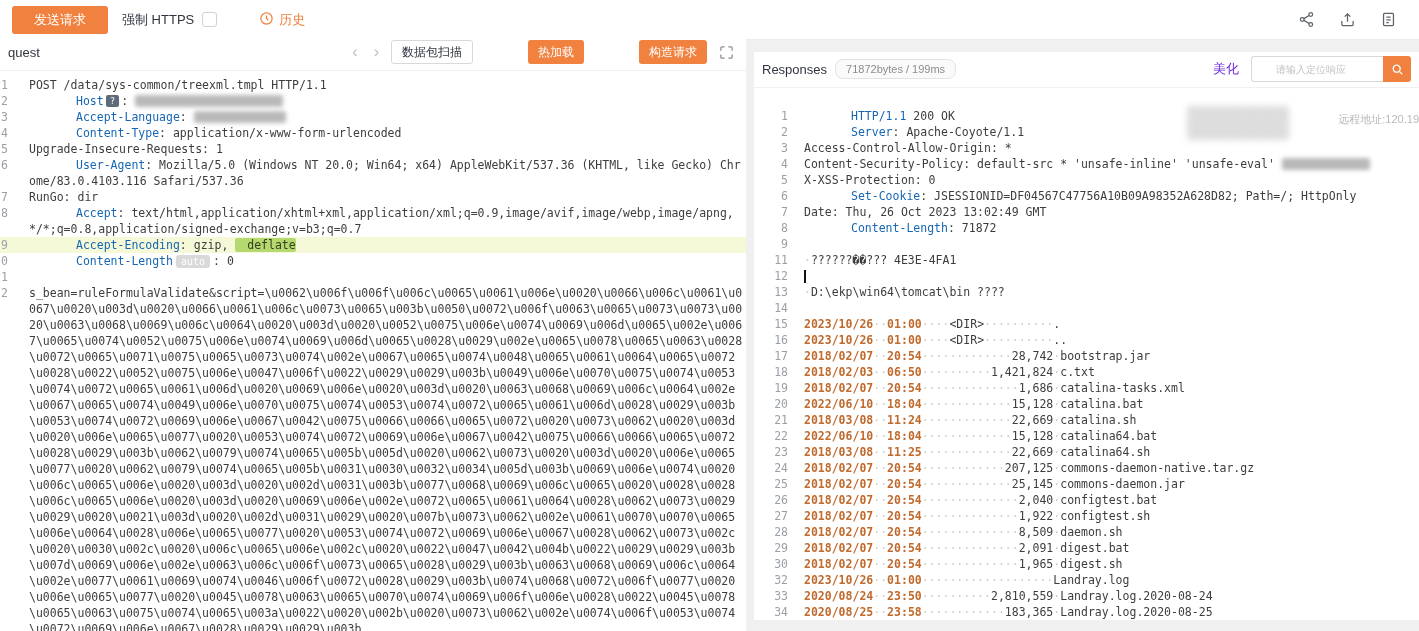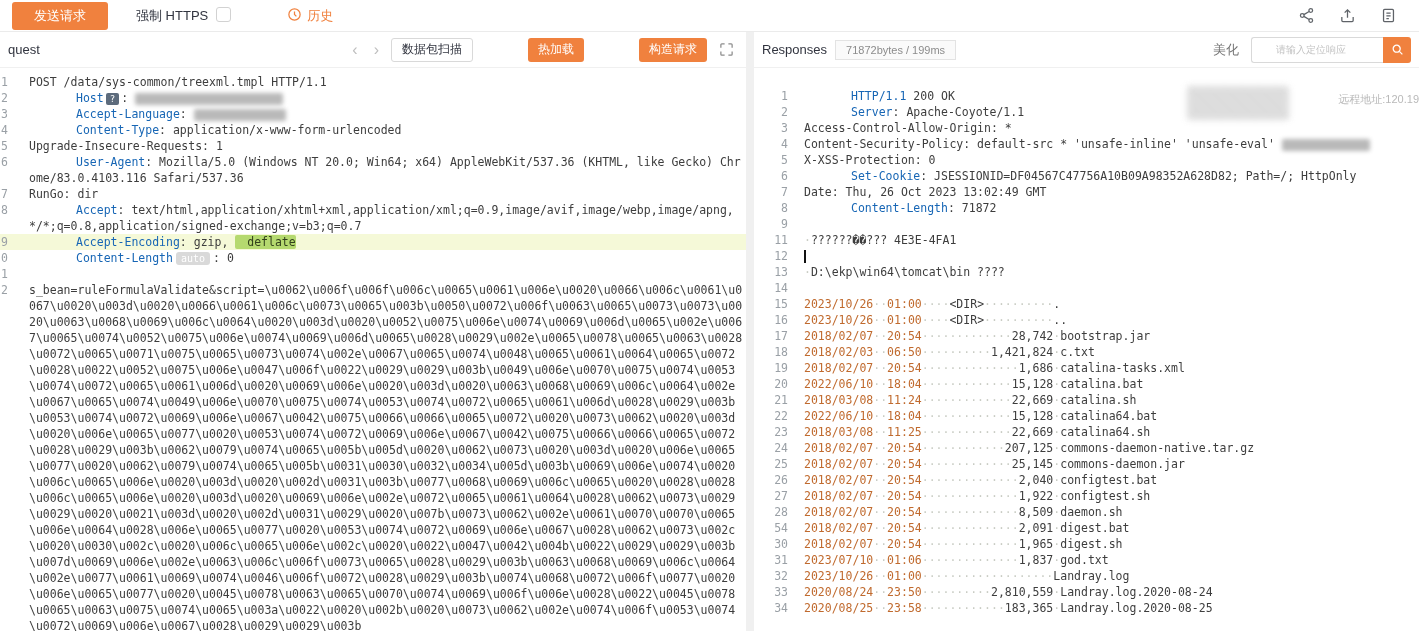--- a/index.html
+++ b/index.html
@@ -1,50 +1,50 @@
 <!DOCTYPE html>
 <html><head>
 <meta charset="utf-8">
 <style>
   * { margin:0; padding:0; box-sizing:border-box; }
   html,body { width:1419px; height:631px; overflow:hidden; background:#fff;
     font-family:"Liberation Sans", sans-serif; }
   .app { width:1419px; height:631px; display:flex; flex-direction:column; background:#f0f0f0; }
 
   
-  .toolbar { height:32px; background:#fff; border-bottom:1px solid #ebebeb;
-    display:flex; align-items:center; padding:0 12px; gap:28px; flex:0 0 auto; }
+  .toolbar { height:40px; background:#fff; border-bottom:1px solid #ebebeb;
+    display:flex; align-items:center; padding:0 12px; gap:14px; flex:0 0 auto; }
   .btn-primary { background:#f0813e; color:#fff; border:none; border-radius:3px;
     height:28px; padding:0 22px; font-size:13px; cursor:pointer; font-family:inherit; }
-  .force-https { display:flex; gap:8px; font-size:13px; color:#31343f; }
+  .force-https { display:flex; align-items:center; gap:8px; font-size:13px; color:#31343f; }
   .checkbox { width:15px; height:15px; border:1px solid #d2d2d2; border-radius:3px; background:#fff; display:inline-block; }
   .history { display:flex; align-items:flex-start; gap:5px; color:#f0813e; font-size:13px; margin-left:28px; cursor:pointer; }
   .toolbar-right { margin-left:auto; display:flex; align-items:center; gap:24px; color:#5f6368; padding-right:10px; }
   .toolbar-right svg { display:block; }
 
   
-  .panes { flex:1; display:flex; gap:8px; min-height:0; }
+  .panes { flex:1; display:flex; gap:8px; min-height:0;align-items:center; }
   .pane { background:#fff; display:flex; flex-direction:column; min-width:0; }
   .pane.left { width:746px; flex:0 0 auto; }
   .pane.right { flex:1; position:relative; }
 
   .pane-header { height:36px; display:flex; align-items:center; padding:0 8px;
     border-bottom:1px solid #f0f0f0; gap:8px; flex:0 0 auto; }
   .tab-label { font-size:13px; color:#31343f; }
   .hdr-spacer { flex:1; }
   .nav-arrow { color:#bfbfbf; font-size:16px; line-height:1; padding:0 4px; cursor:pointer; user-select:none; }
   .btn-ghost { background:#fff; border:1px solid #d9d9d9; color:#31343f; border-radius:3px;
     height:24px; padding:0 10px; font-size:12px; cursor:pointer; font-family:inherit; }
   .btn-small-orange { background:#f0813e; color:#fff; border:none; border-radius:3px;
     height:24px; padding:0 10px; font-size:12px; cursor:pointer; font-family:inherit;margin-left:47px; }
   .expand-ic { color:#8c8c8c; margin:0 4px; cursor:pointer; }
 
   .stats-badge { border:1px solid #e3e3e3; background:#fafafa; color:#8c8c8c; font-size:11px;
-    border-radius:0; padding:3px 10px; }
-  .beautify { font-size:13px; color:#737373; cursor:pointer; margin-right:4px; }
+    border-radius:8px; padding:3px 10px; }
+  .beautify { font-size:13px; color:#6d28d9; cursor:pointer; margin-right:4px; }
   .searchbox { display:flex; align-items:center; }
   .searchbox input { height:26px; width:132px; border:1px solid #d9d9d9; border-right:none;
     border-radius:3px 0 0 3px; font-size:10px; padding:0 24px; color:#333; outline:none; font-family:inherit; }
   .searchbox input::placeholder { color:#c3c3c3; }
   .search-btn { height:26px; width:28px; background:#f0813e; border:none; border-radius:0 3px 3px 0;
     color:#fff; cursor:pointer; display:flex; align-items:center; justify-content:center; }
   .remote-addr { position:absolute; top:60px; right:0; font-size:11px; color:#b9b9b9; white-space:nowrap; }
 
   
   .editor { flex:1; overflow:hidden; font-family:"DejaVu Sans Mono", monospace;
@@ -52,21 +52,21 @@
   #req-editor { padding-top:6px; }
   #res-editor { padding-top:20px; }
   .ed-row { display:flex; align-items:flex-start; }
   .gut { flex:0 0 auto; text-align:right; color:#9aa0a6; user-select:none; }
   #req-editor .gut { width:8px; margin-right:21px; }
   #res-editor .gut { width:34px; margin-right:16px; }
   .code { flex:1; white-space:pre-wrap; word-break:break-all; min-height:16px; }
   .ed-row.hl { background:#f5f9d8; }
   .sg-k { color:#1766b5;margin-left:47px; }
   .sg-t { color:#3d3d3d; }
-  .sg-n { color:#c06a2e; }
+  .sg-n { color:#c06a2e;font-weight:bold; }
   .sg-d { color:#c9ccc4; }
   .sg-mark { background:#b5d96f; color:#33411c; border-radius:2px;padding-left:12px; }
   .sg-badge { display:inline-block; background:#d9d9d9; color:#fff; border-radius:3px;
     font-size:10px; line-height:13px; padding:0 5px; margin:0 3px; vertical-align:middle; }
   .sg-qbadge { display:inline-block; background:#5d6b7c; color:#fff; border-radius:2px;
     font-size:9px; line-height:12px; padding:0 4px; margin:0 2px; vertical-align:middle; }
   .sg-red { display:inline-block; height:12px; background:#b9b9b9; filter:blur(2px);
     border-radius:2px; vertical-align:middle; }
   .caret { display:inline-block; width:2px; height:13px; background:#111; vertical-align:middle; }
   .watermark-blur { position:absolute; top:18px; right:130px; width:102px; height:34px;
@@ -297,32 +297,28 @@
           </div>
           <div class="ed-row">
             <span class="gut">27</span>
             <span class="code"><span class="sg-n">2018/02/07</span><span class="sg-d">··</span><span class="sg-n">20:54</span><span class="sg-d">··············</span><span class="sg-t">1,922</span><span class="sg-d">·</span><span class="sg-t">configtest.sh</span></span>
           </div>
           <div class="ed-row">
             <span class="gut">28</span>
             <span class="code"><span class="sg-n">2018/02/07</span><span class="sg-d">··</span><span class="sg-n">20:54</span><span class="sg-d">··············</span><span class="sg-t">8,509</span><span class="sg-d">·</span><span class="sg-t">daemon.sh</span></span>
           </div>
           <div class="ed-row">
-            <span class="gut">54</span>
+            <span class="gut">29</span>
             <span class="code"><span class="sg-n">2018/02/07</span><span class="sg-d">··</span><span class="sg-n">20:54</span><span class="sg-d">··············</span><span class="sg-t">2,091</span><span class="sg-d">·</span><span class="sg-t">digest.bat</span></span>
           </div>
           <div class="ed-row">
             <span class="gut">30</span>
             <span class="code"><span class="sg-n">2018/02/07</span><span class="sg-d">··</span><span class="sg-n">20:54</span><span class="sg-d">··············</span><span class="sg-t">1,965</span><span class="sg-d">·</span><span class="sg-t">digest.sh</span></span>
           </div>
           <div class="ed-row">
-            <span class="gut">31</span>
-            <span class="code"><span class="sg-n">2023/07/10</span><span class="sg-d">··</span><span class="sg-n">01:06</span><span class="sg-d">··············</span><span class="sg-t">1,837</span><span class="sg-d">·</span><span class="sg-t">god.txt</span></span>
-          </div>
-          <div class="ed-row">
             <span class="gut">32</span>
             <span class="code"><span class="sg-n">2023/10/26</span><span class="sg-d">··</span><span class="sg-n">01:00</span><span class="sg-d">···················</span><span class="sg-t">Landray.log</span></span>
           </div>
           <div class="ed-row">
             <span class="gut">33</span>
             <span class="code"><span class="sg-n">2020/08/24</span><span class="sg-d">··</span><span class="sg-n">23:50</span><span class="sg-d">··········</span><span class="sg-t">2,810,559</span><span class="sg-d">·</span><span class="sg-t">Landray.log.2020-08-24</span></span>
           </div>
           <div class="ed-row">
             <span class="gut">34</span>
             <span class="code"><span class="sg-n">2020/08/25</span><span class="sg-d">··</span><span class="sg-n">23:58</span><span class="sg-d">············</span><span class="sg-t">183,365</span><span class="sg-d">·</span><span class="sg-t">Landray.log.2020-08-25</span></span>

